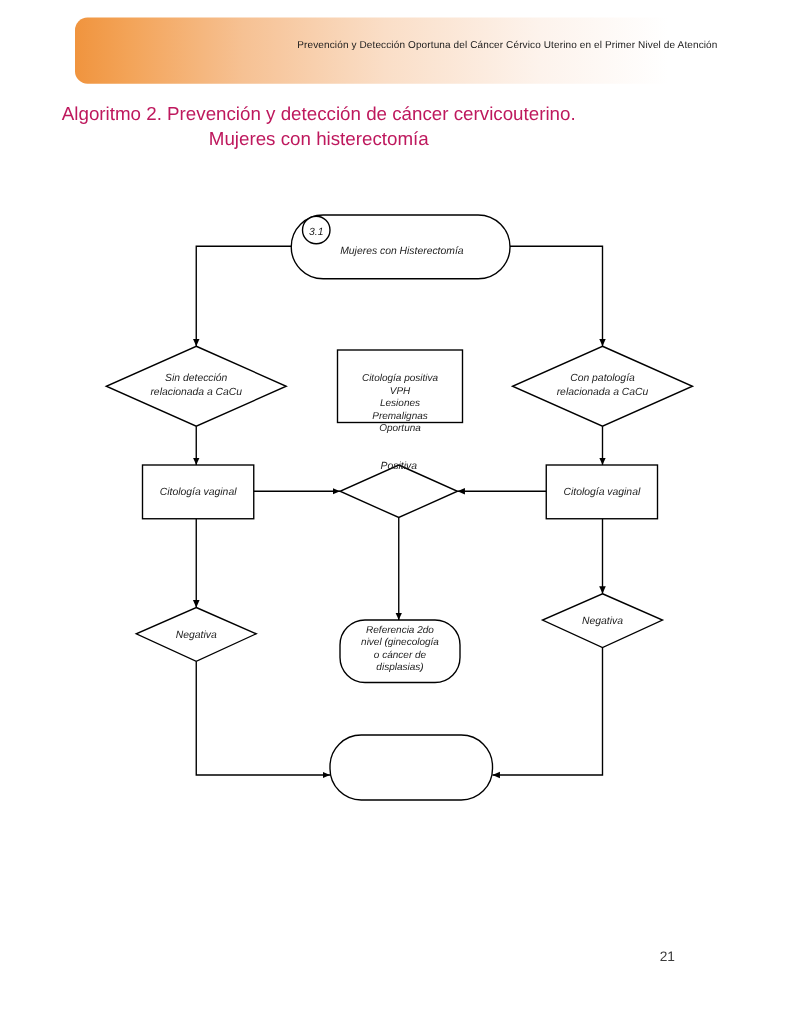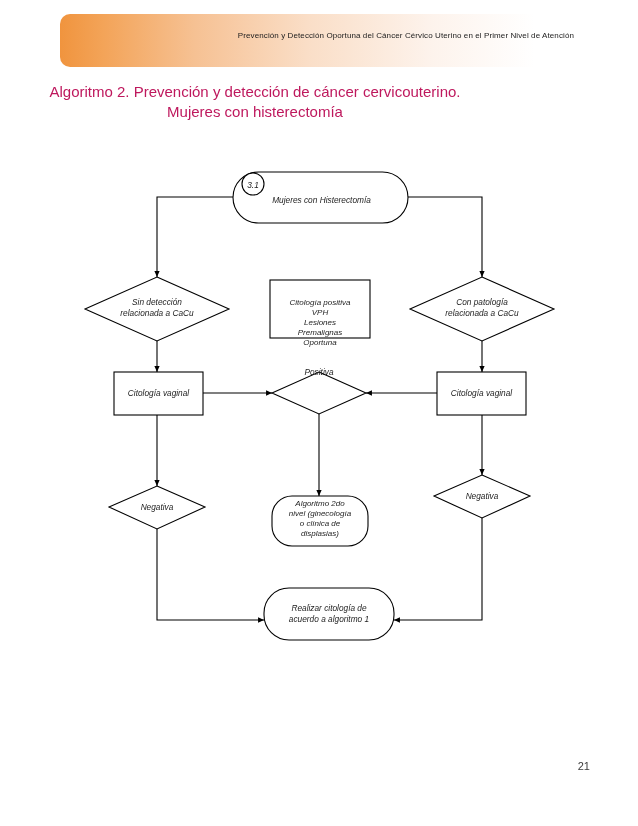--- a/index.html
+++ b/index.html
@@ -40,21 +40,21 @@
     position:absolute;text-align:center;
     font-size:8.3px;line-height:10.5px;color:#1d1d1d;
     pointer-events:none;
     font-style:italic;
   }
   .node-label.sm{font-size:8px;line-height:10px;}
 
   
   #page-number{
     position:absolute;left:0;top:760px;width:638px;
-    text-align:right;padding-right:48px;box-sizing:border-box;
+    text-align:right;padding-right:98px;box-sizing:border-box;
     font-size:11px;color:#3b3b3b;
   }
 </style>
 </head>
 <body>
 
 <div id="header-banner"></div>
 <div id="header-title">Prevención y Detección Oportuna del Cáncer Cérvico Uterino en el Primer Nivel de Atención</div>
 
 <div id="page-title">
@@ -142,25 +142,21 @@
 
   <div class="node-label" style="left:114px;top:388px;width:89px;">Citología vaginal</div>
   <div class="node-label" style="left:437px;top:388px;width:89px;">Citología vaginal</div>
 
   <div class="node-label" style="left:284px;top:367px;width:70px;">Positiva</div>
 
   <div class="node-label" style="left:122px;top:502px;width:70px;">Negativa</div>
   <div class="node-label" style="left:447px;top:491px;width:70px;">Negativa</div>
 
   <div class="node-label sm" style="left:272px;top:499px;width:96px;">
-    <div>Algoritmo 2do</div>
+    <div>Referencia 2do</div>
     <div>nivel (ginecología</div>
-    <div>o clínica de</div>
+    <div>o cáncer de</div>
     <div>displasias)</div>
   </div>
 
-  <div class="node-label" style="left:264px;top:603px;width:130px;">
-    <div>Realizar citología de</div>
-    <div>acuerdo a algoritmo 1</div>
-  </div>
 </div>
 
 <div id="page-number">21</div>
 
 </body></html>

